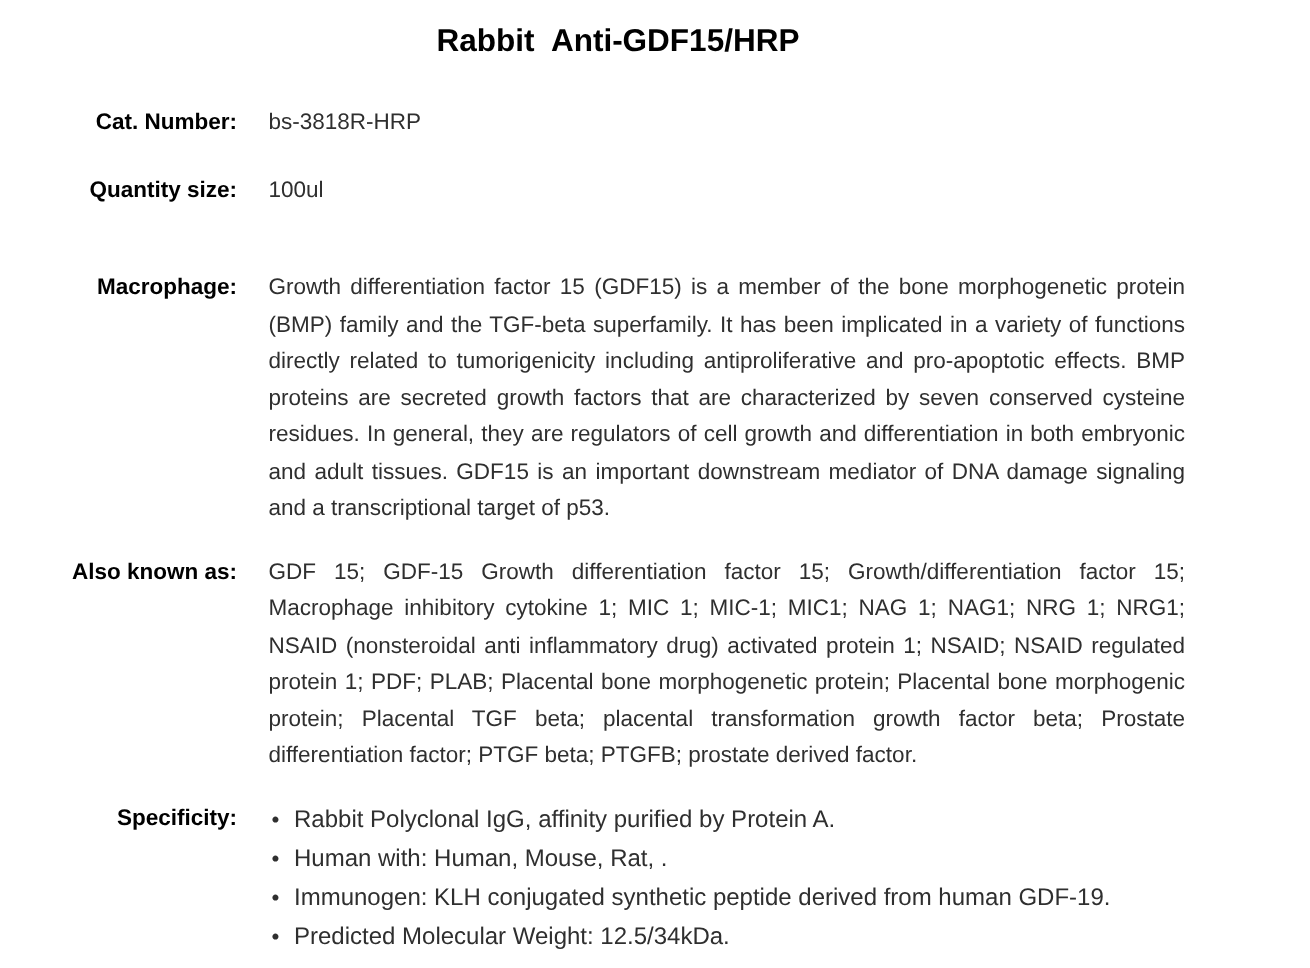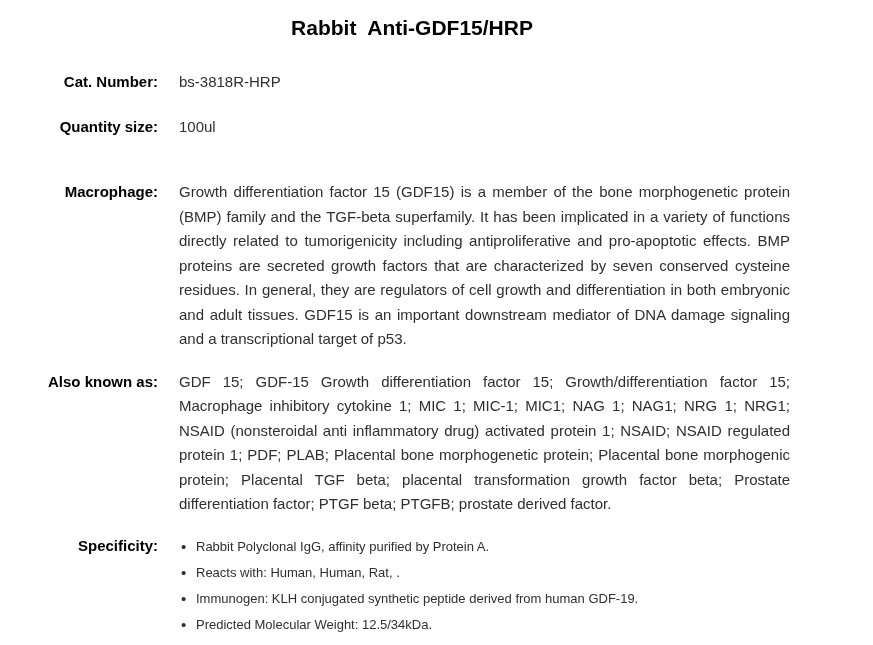--- a/index.html
+++ b/index.html
@@ -69,21 +69,21 @@
   }
   .bullet-glyph {
     flex: 0 0 15px;
     width: 15px;
     padding-left: 2px;
     font-size: 15px;
     color: var(--body-text, #2f2f2f);
   }
   .bullet-text {
     flex: 1 1 auto;
-    font-size: 13px;
+    font-size: 16px;
     color: var(--body-text, #2f2f2f);
   }
 </style>
 </head>
 <body>
 
 <div class="page">
 
   <div class="doc-title">Rabbit  Anti-GDF15/HRP</div>
 
@@ -113,21 +113,21 @@
   <div class="row mt-spec">
     <div class="label">Specificity:</div>
     <div class="value">
       <ul class="bullets">
         <li class="bullet-item">
           <span class="bullet-glyph">•</span>
           <span class="bullet-text">Rabbit Polyclonal IgG, affinity purified by Protein A.</span>
         </li>
         <li class="bullet-item">
           <span class="bullet-glyph">•</span>
-          <span class="bullet-text">Reacts with: Human, Human, Rat, .</span>
+          <span class="bullet-text">Human with: Human, Mouse, Rat, .</span>
         </li>
         <li class="bullet-item">
           <span class="bullet-glyph">•</span>
           <span class="bullet-text">Immunogen: KLH conjugated synthetic peptide derived from human GDF-19.</span>
         </li>
         <li class="bullet-item">
           <span class="bullet-glyph">•</span>
           <span class="bullet-text">Predicted Molecular Weight: 12.5/34kDa.</span>
         </li>
       </ul>

